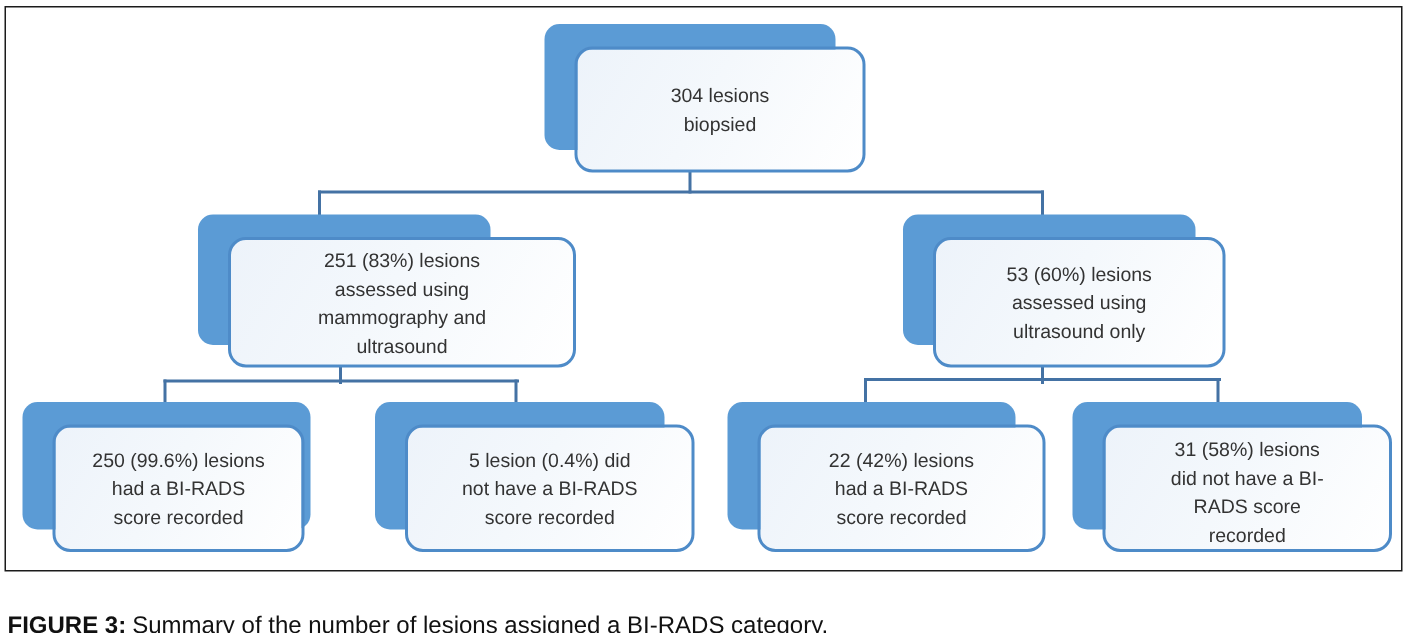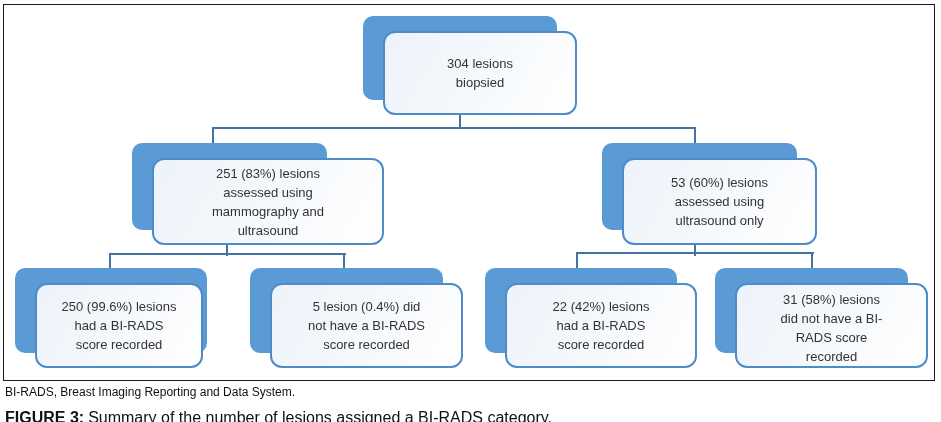--- a/index.html
+++ b/index.html
@@ -133,18 +133,17 @@
   <div class="node" style="left:715px;top:268px;">
     <div class="shadow" style="width:193px;height:85px;"></div>
     <div class="card" style="width:193px;height:85px;align-items:flex-end;">
       <span class="node-text">31 (58%) lesions
 did not have a BI-
 RADS score
 recorded</span>
     </div>
   </div>
 
-  <div class="caption-block footnote">BI-RADS, Breast Imaging Reporting and Data System.</div>
   <div class="caption-block figcap">
     <span class="cap-label">FIGURE 3:</span><span>Summary of the number of lesions assigned a BI-RADS category.</span>
   </div>
 
 </div>
 
 </body></html>

